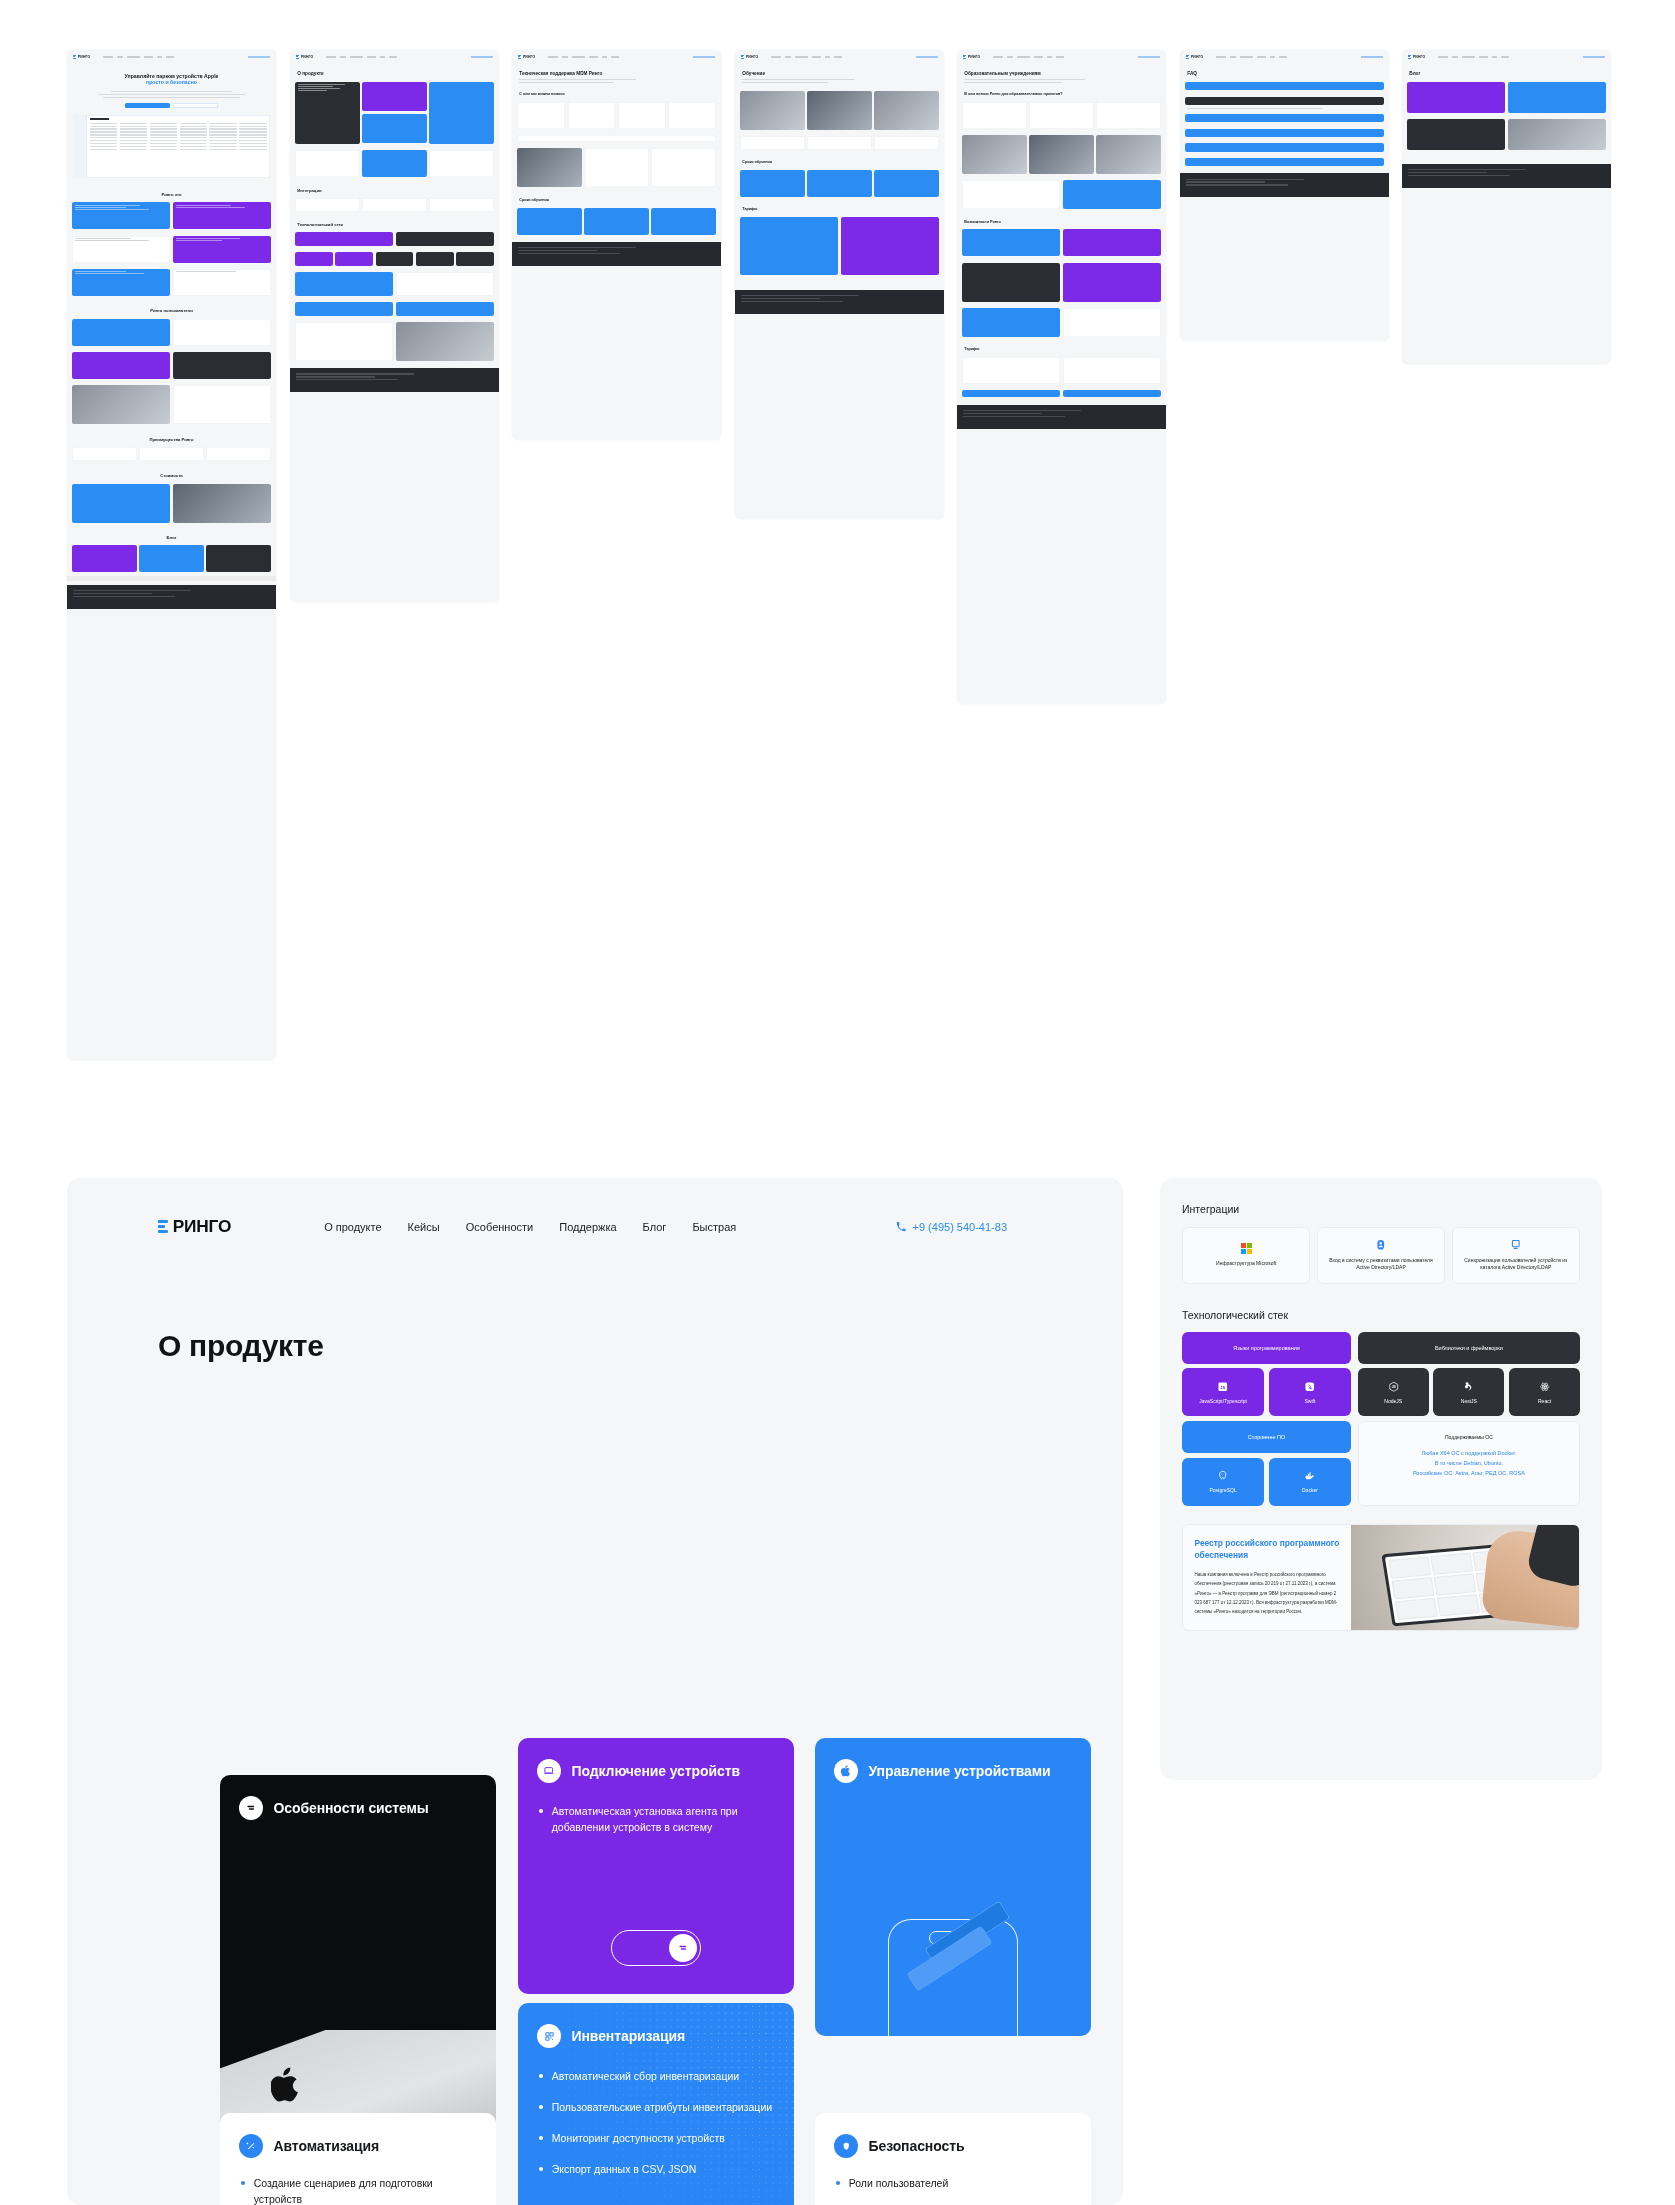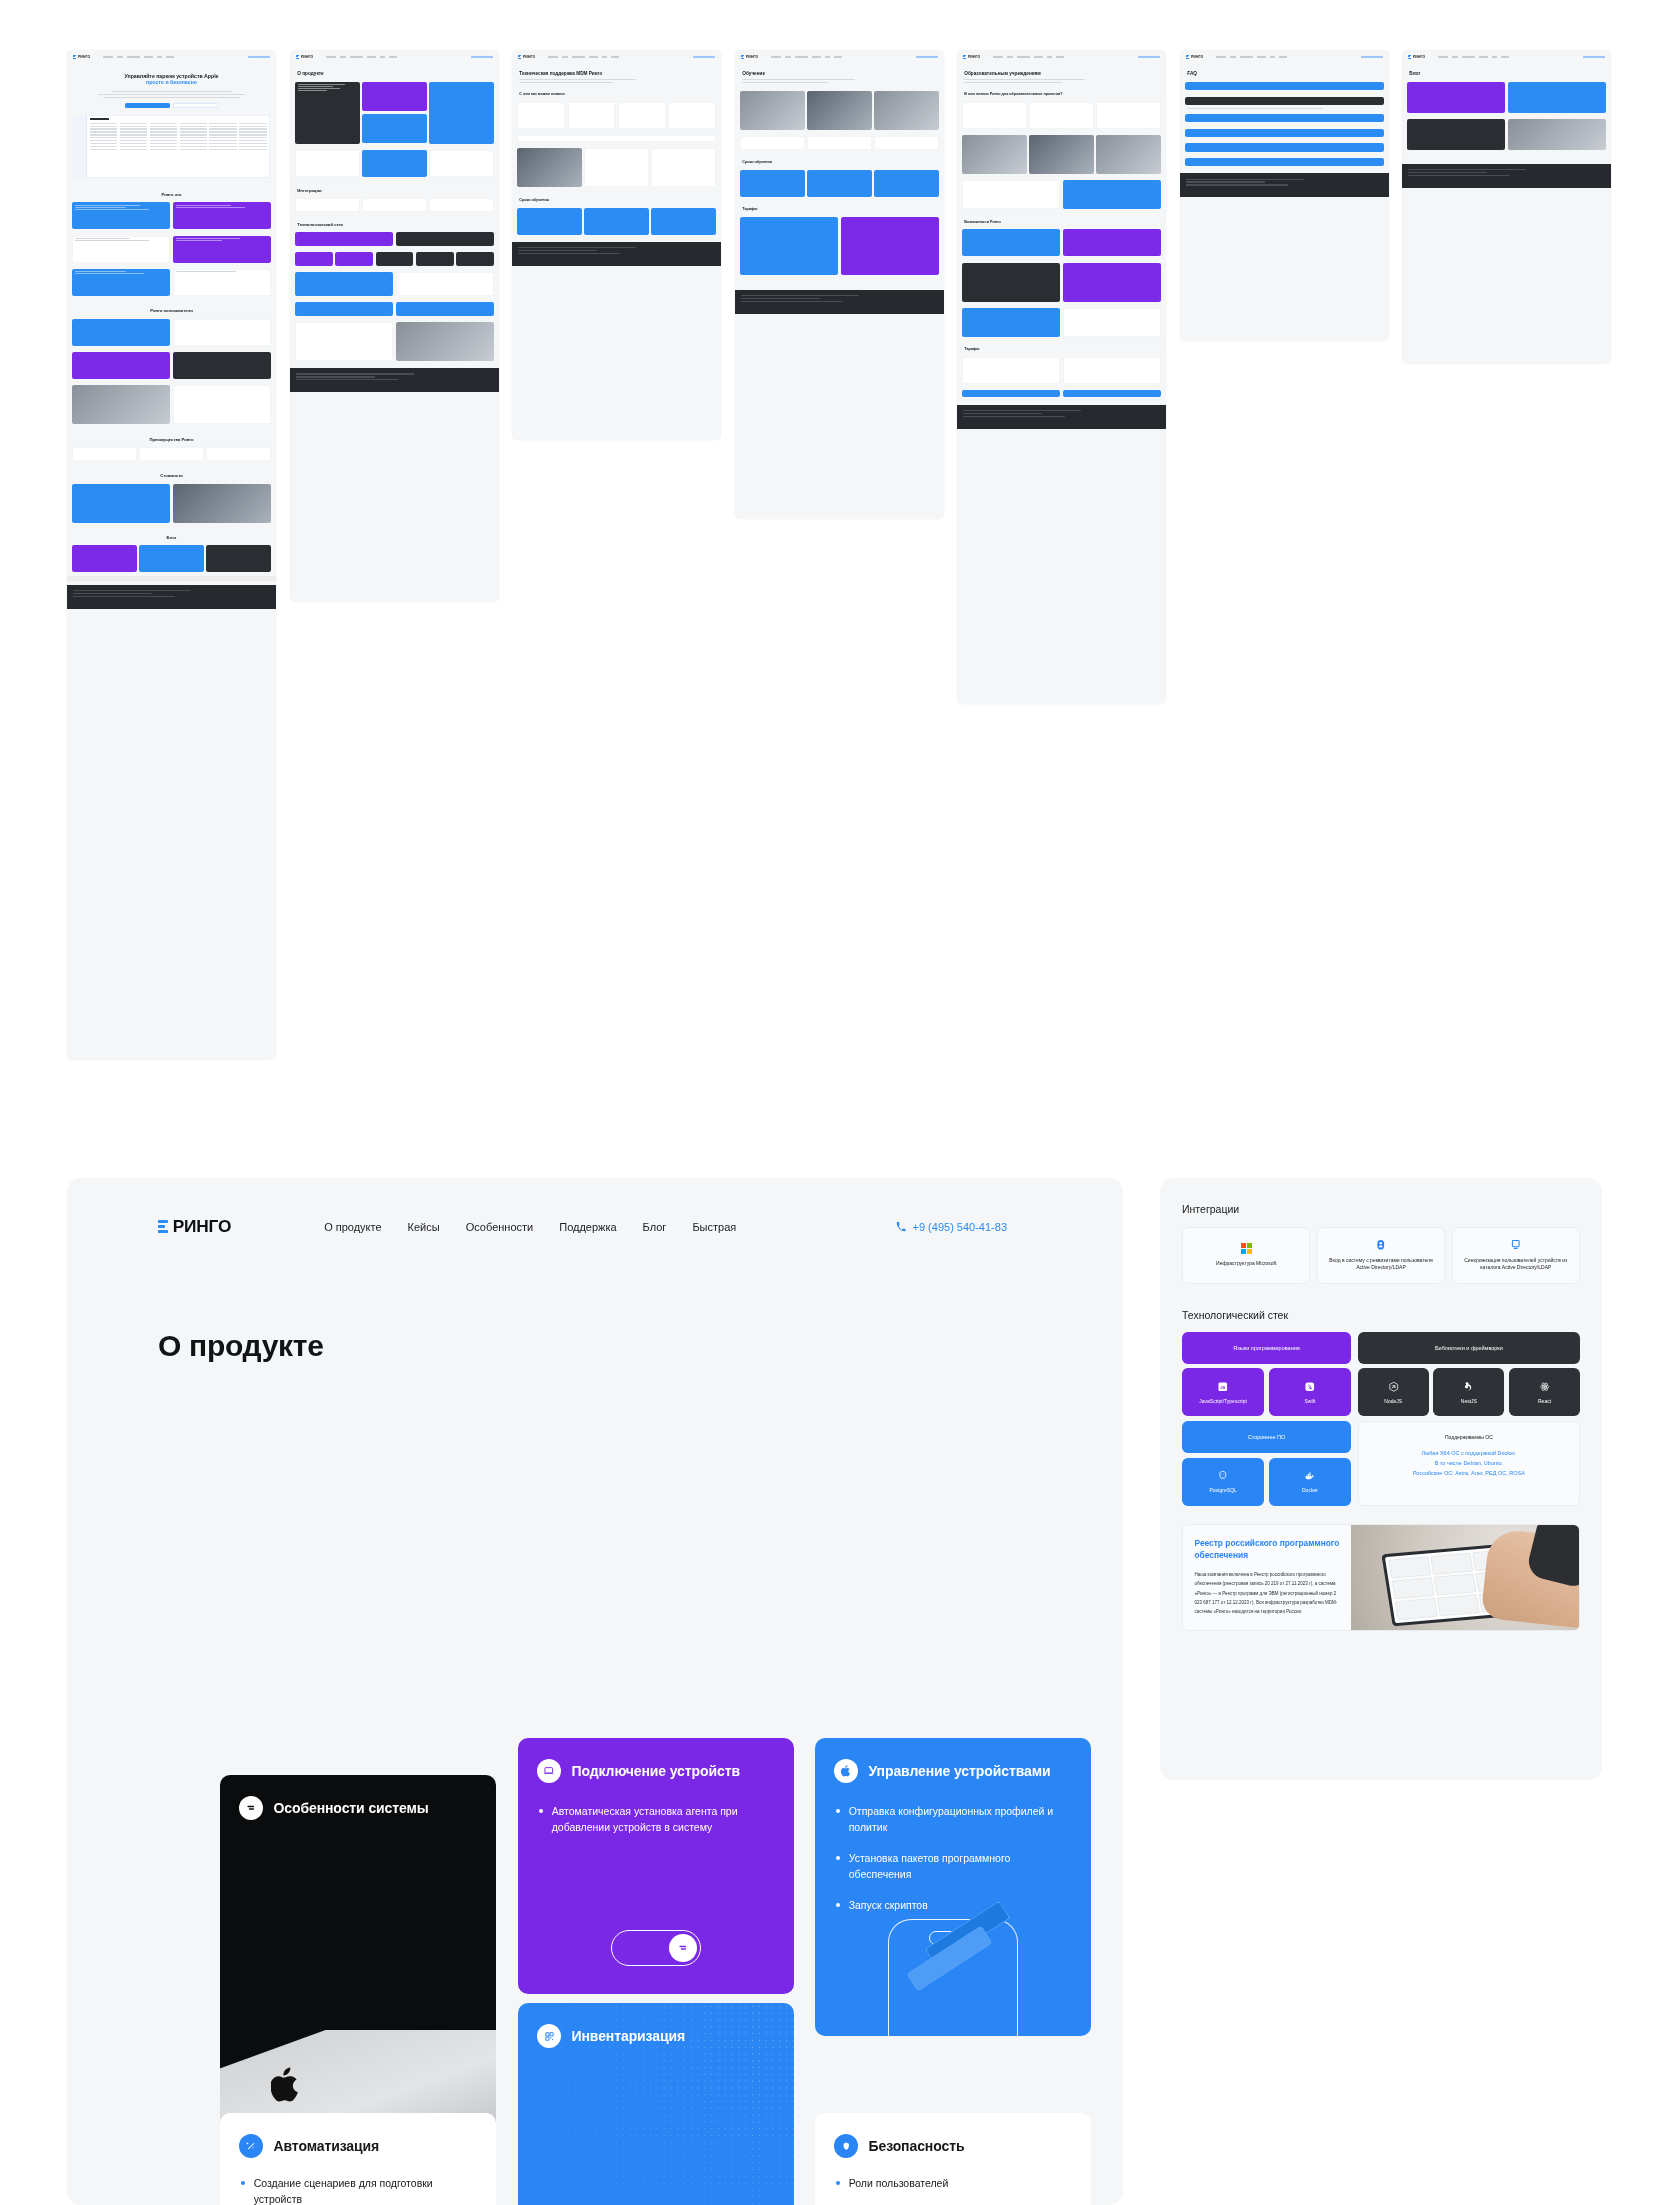--- a/index.html
+++ b/index.html
@@ -884,38 +884,39 @@
         <svg viewBox="0 0 24 24" width="11" height="11">
           <rect x="4" y="4" width="7" height="7" rx="1.6" fill="none" stroke="#2b86f5" stroke-width="2.2"></rect>
           <rect x="13" y="4" width="7" height="7" rx="1.6" fill="none" stroke="#2b86f5" stroke-width="2.2"></rect>
           <rect x="4" y="13" width="7" height="7" rx="1.6" fill="none" stroke="#2b86f5" stroke-width="2.2"></rect>
           <rect x="14" y="14" width="2.4" height="2.4" fill="#2b86f5"></rect>
           <rect x="17.6" y="17.6" width="2.4" height="2.4" fill="#2b86f5"></rect>
         </svg>
       </span>
       <span class="card-title">Инвентаризация</span>
     </div>
+    <ul class="bullets">
+      <li>Автоматический сбор инвентаризации</li>
+      <li>Пользовательские атрибуты инвентаризации</li>
+      <li>Мониторинг доступности устройств</li>
+      <li>Экспорт данных в CSV, JSON</li>
+    </ul>
 
   </div>
 
   <div class="card blue" style="position:absolute; left:748px; top:560px; width:276px; height:298px;">
     <div class="card-head">
       <span class="card-ico onwhite">
         <svg viewBox="0 0 170 200" width="10.5" height="12">
           <path d="M120 106c0-24 19-35 20-36-11-16-28-18-34-18-15-2-28 8-35 8-7 0-18-8-30-8-15 0-29 9-37 23-16 28-4 69 11 92 8 11 17 24 29 23 12 0 16-7 31-7 14 0 18 7 30 7 13 0 21-11 29-23 9-13 13-26 13-27-1 0-27-10-27-34z" fill="#2b86f5"></path>
           <path d="M96 34c7-8 11-19 10-30-9 0-21 6-28 14-6 7-12 19-10 30 10 1 21-6 28-14z" fill="#2b86f5"></path>
         </svg>
       </span>
       <span class="card-title">Управление устройствами</span>
     </div>
-    <ul class="bullets">
-      <li>Отправка конфигурационных профилей и политик</li>
-      <li>Установка пакетов программного обеспечения</li>
-      <li>Запуск скриптов</li>
-    </ul>
     <div class="phone-art">
       <span class="phone-notch"></span>
       <span class="slab a"></span>
       <span class="slab b"></span>
     </div>
   </div>
 
   <div class="card white" style="position:absolute; left:748px; top:935px; width:276px; height:262px;">
     <div class="card-head">
       <span class="card-ico accent">

